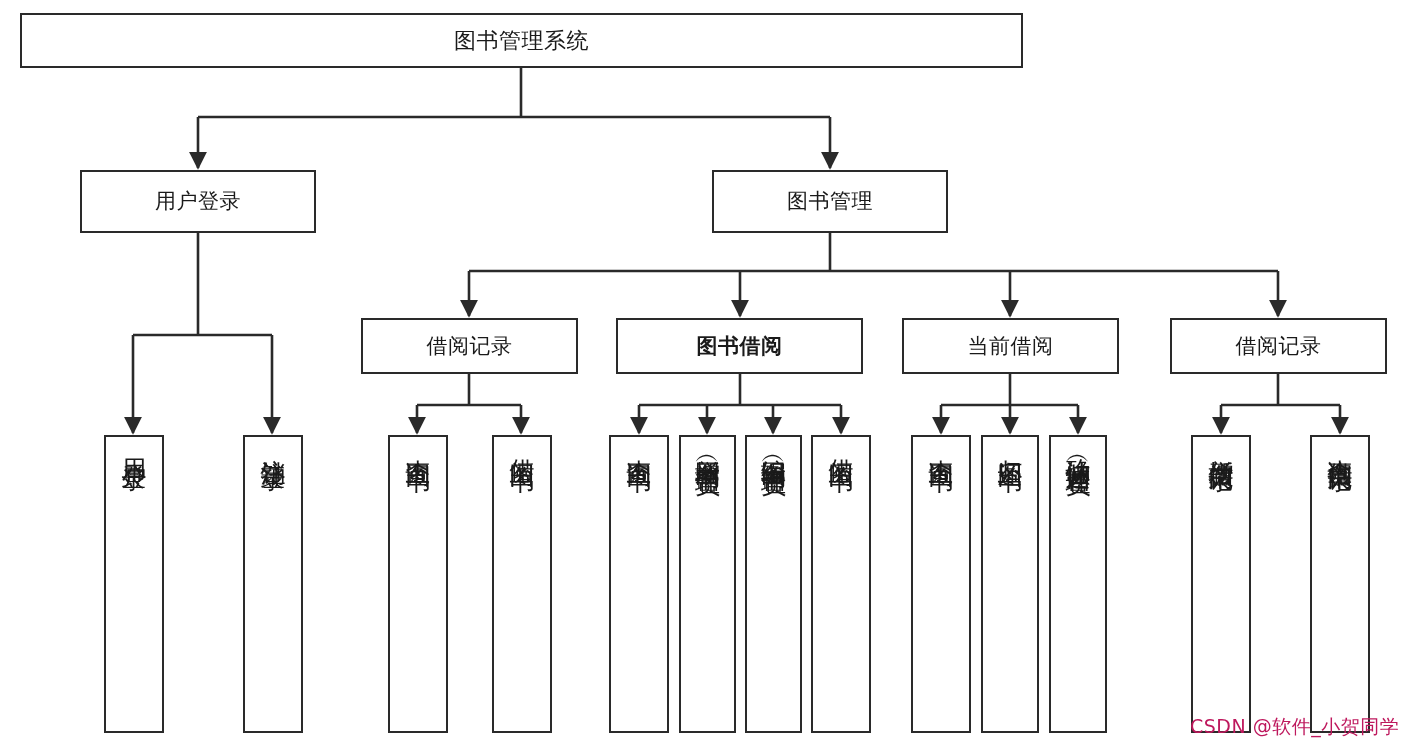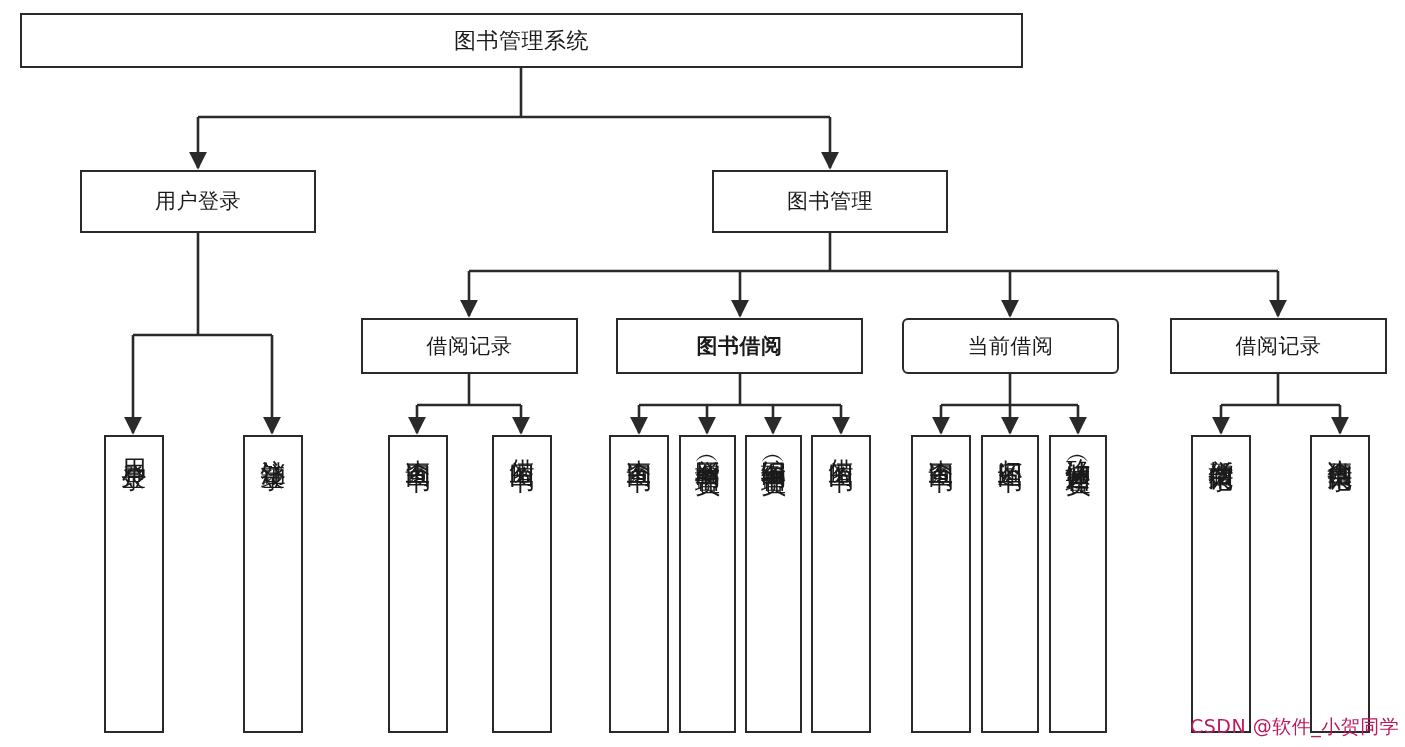--- a/index.html
+++ b/index.html
@@ -148,21 +148,21 @@
   </div>
 
   <div class="node horiz" style="left:361px; top:318px; width:217px; height:56px;">
     <span class="lbl">借阅记录</span>
   </div>
 
   <div class="node horiz" style="left:616px; top:318px; width:247px; height:56px;font-weight:bold;">
     <span class="lbl">图书借阅</span>
   </div>
 
-  <div class="node horiz" style="left:902px; top:318px; width:217px; height:56px;border-radius:6px;">
+  <div class="node horiz" style="left:902px; top:318px; width:217px; height:56px;">
     <span class="lbl">当前借阅</span>
   </div>
 
   <div class="node horiz" style="left:1170px; top:318px; width:217px; height:56px;">
     <span class="lbl">借阅记录</span>
   </div>
 
   <div class="node vert" style="left:104px; top:435px; width:60px; height:298px;">
     <span class="lbl">用户登录</span>
   </div>

